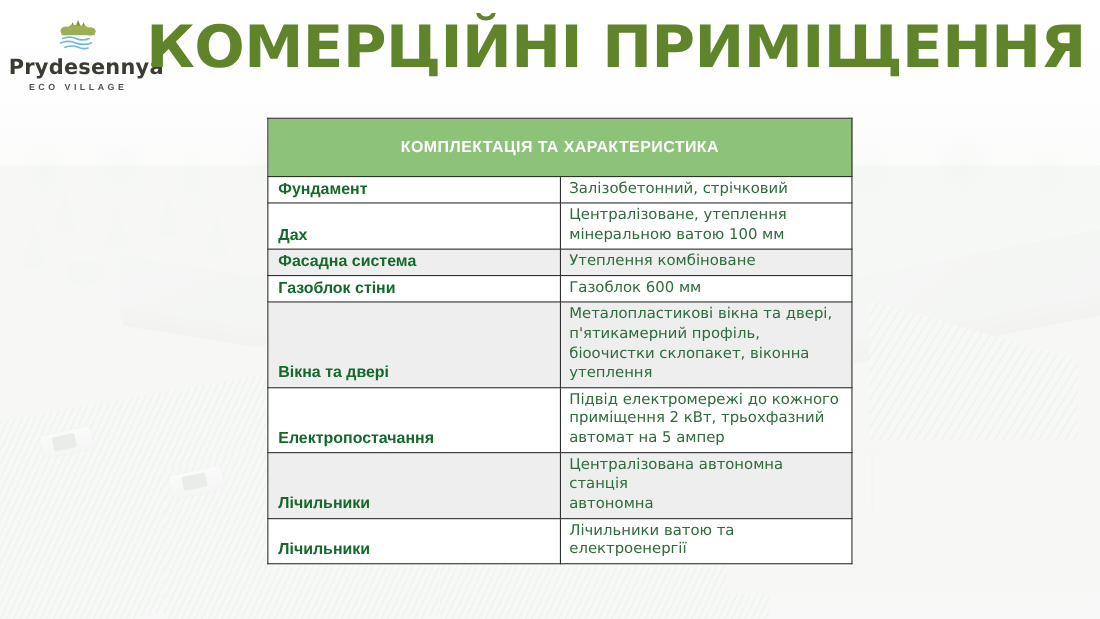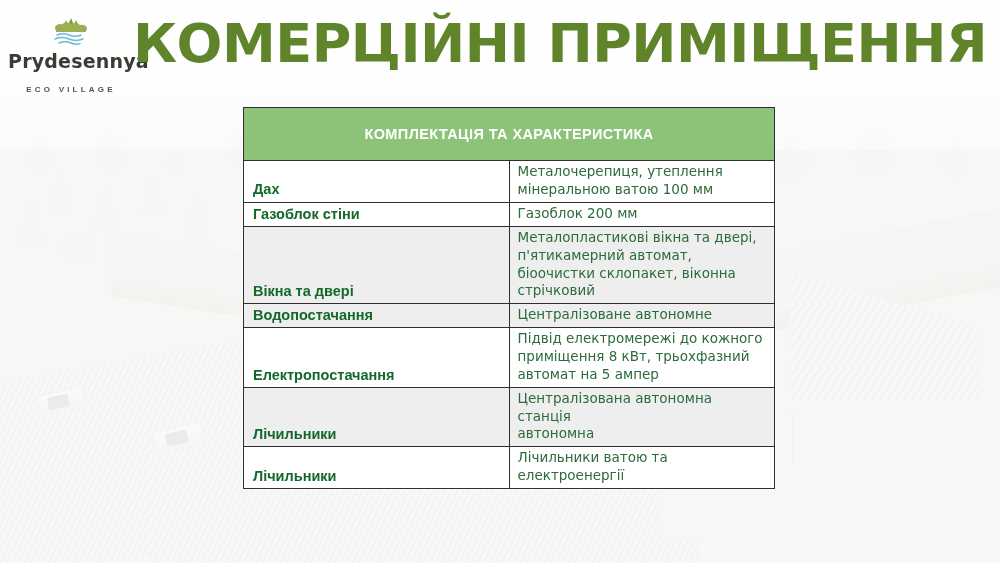--- a/index.html
+++ b/index.html
@@ -143,21 +143,21 @@
   .logo-word {
     display: block;
     font-family: "DejaVu Sans", sans-serif;
     font-size: 19px;
     font-weight: 700;
     color: #3b3b33;
     letter-spacing: .2px;
   }
   .logo-sub {
     display: block;
-    margin-top: 15px;
+    margin-top: 5px;
     font-family: "Liberation Sans", sans-serif;
     font-size: 8px;
     font-weight: 700;
     color: #53534a;
     letter-spacing: 3.2px;
   }
 
   
   .headline {
     position: absolute;
@@ -314,52 +314,58 @@
   <div class="headline">КОМЕРЦІЙНІ ПРИМІЩЕННЯ</div>
 
   <table class="spec-table">
     <thead>
       <tr class="table-head">
         <th colspan="2">КОМПЛЕКТАЦІЯ ТА ХАРАКТЕРИСТИКА</th>
       </tr>
     </thead>
     <tbody>
         <tr class="plain">
+          <td class="key">Фундамент</td>
+          <td class="val">
+            <span class="val-line">Залізобетонний, стрічковий</span>
+          </td>
+        </tr>
+        <tr class="plain">
           <td class="key">Дах</td>
           <td class="val">
-            <span class="val-line">Металочерепиця, утеплення</span>
+            <span class="val-line">Централізоване, утеплення</span>
             <span class="val-line">мінеральною ватою 100 мм</span>
           </td>
         </tr>
+        <tr class="alt">
+          <td class="key">Фасадна система</td>
+          <td class="val">
+            <span class="val-line">Утеплення комбіноване</span>
+          </td>
+        </tr>
         <tr class="plain">
           <td class="key">Газоблок стіни</td>
           <td class="val">
-            <span class="val-line">Газоблок 200 мм</span>
+            <span class="val-line">Газоблок 600 мм</span>
           </td>
         </tr>
         <tr class="alt">
           <td class="key">Вікна та двері</td>
           <td class="val">
             <span class="val-line">Металопластикові вікна та двері,</span>
-            <span class="val-line">п'ятикамерний автомат,</span>
+            <span class="val-line">п'ятикамерний профіль,</span>
             <span class="val-line">біоочистки склопакет, віконна</span>
-            <span class="val-line">стрічковий</span>
-          </td>
-        </tr>
-        <tr class="alt">
-          <td class="key">Водопостачання</td>
-          <td class="val">
-            <span class="val-line">Централізоване автономне</span>
+            <span class="val-line">утеплення</span>
           </td>
         </tr>
         <tr class="plain">
           <td class="key">Електропостачання</td>
           <td class="val">
             <span class="val-line">Підвід електромережі до кожного</span>
-            <span class="val-line">приміщення 8 кВт, трьохфазний</span>
+            <span class="val-line">приміщення 2 кВт, трьохфазний</span>
             <span class="val-line">автомат на 5 ампер</span>
           </td>
         </tr>
         <tr class="alt">
           <td class="key">Лічильники</td>
           <td class="val">
             <span class="val-line">Централізована автономна станція</span>
             <span class="val-line">автономна</span>
           </td>
         </tr>

